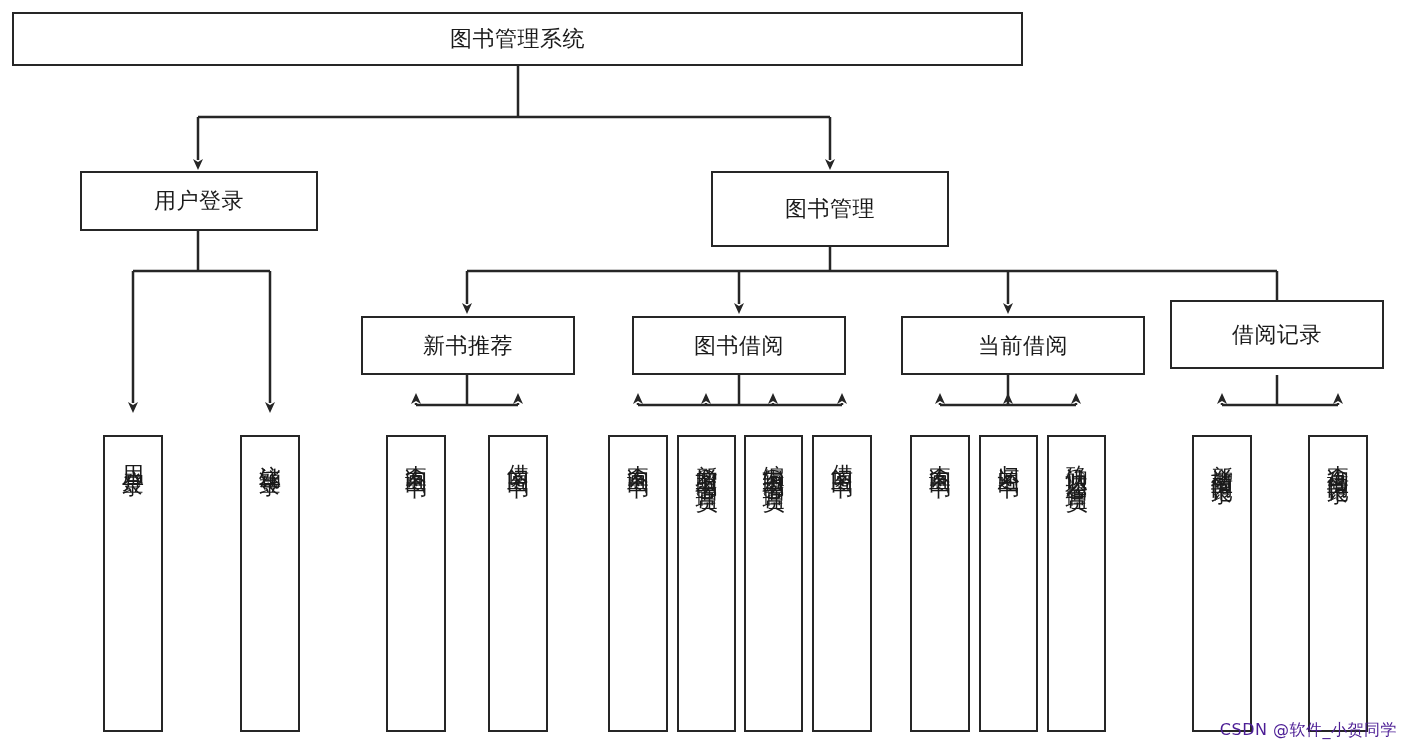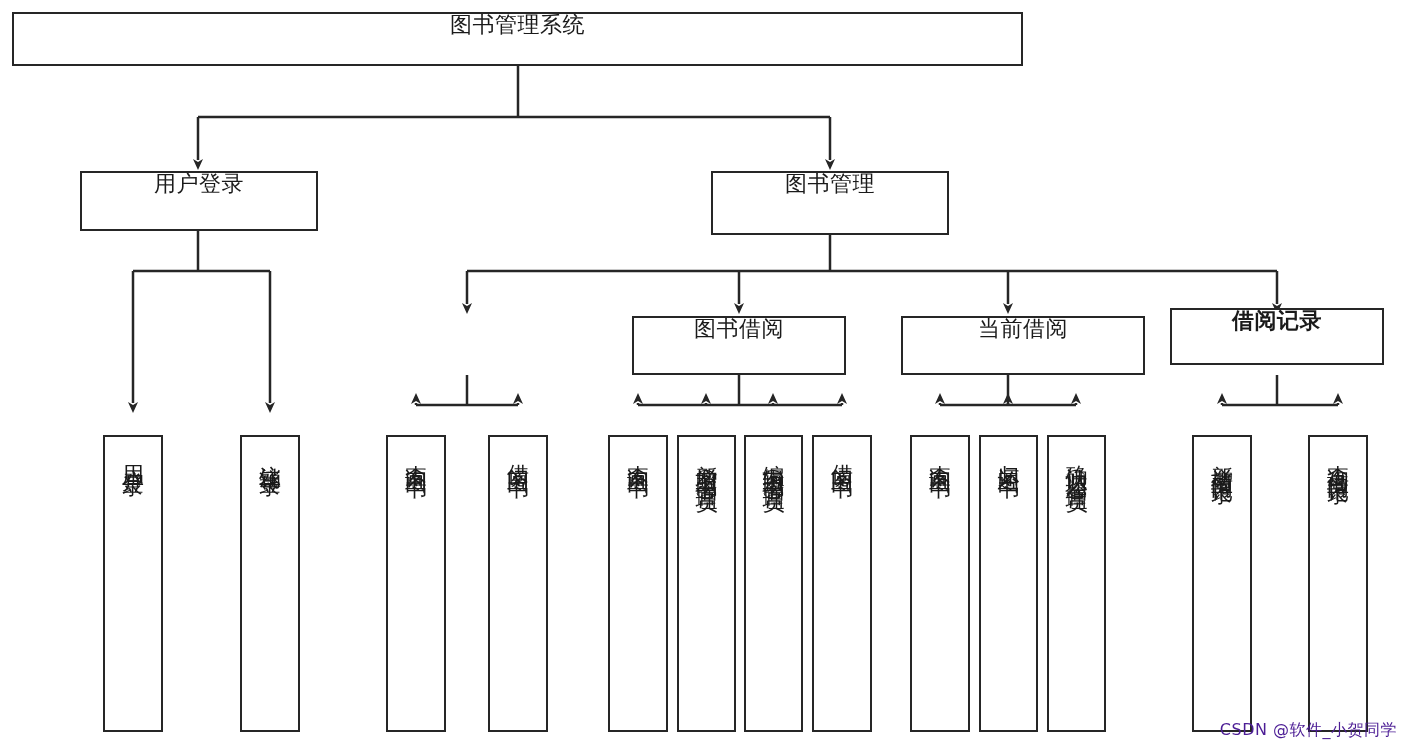--- a/index.html
+++ b/index.html
@@ -24,21 +24,21 @@
     top: 0;
     width: 1405px;
     height: 747px;
   }
   .node-box {
     position: absolute;
     box-sizing: border-box;
     border: 2.5px solid #262626;
     background: #ffffff;
     display: flex;
-    align-items: flex-start;
+    align-items: center;
     justify-content: center;
     overflow: hidden;
   }
   .node-label {
     font-family: "DejaVu Sans", "Liberation Sans", sans-serif;
     color: #1a1a1a;
     line-height: 1.0;
     white-space: nowrap;
   }
   .horiz .node-label {
@@ -126,31 +126,34 @@
     </g>
   </svg>
 
   <div class="node-box horiz" style="left:12px; top:12px; width:1011px; height:54px;">
     <span class="node-label">图书管理系统</span>
   </div>
 
   <div class="node-box horiz" style="left:80px; top:171px; width:238px; height:60px;">
     <span class="node-label">用户登录</span>
   </div>
-  <div class="node-box horiz" style="left:711px; top:171px; width:238px; height:64px;">
+  <div class="node-box horiz" style="left:711px; top:171px; width:238px; height:76px;">
     <span class="node-label">图书管理</span>
   </div>
 
+  <div class="node-box horiz" style="left:361px; top:316px; width:214px; height:59px;">
+    <span class="node-label">新书推荐</span>
+  </div>
   <div class="node-box horiz" style="left:632px; top:316px; width:214px; height:59px;">
     <span class="node-label">图书借阅</span>
   </div>
   <div class="node-box horiz" style="left:901px; top:316px; width:244px; height:59px;">
     <span class="node-label">当前借阅</span>
   </div>
-  <div class="node-box horiz" style="left:1170px; top:308px; width:214px; height:57px;font-weight:bold;">
+  <div class="node-box horiz" style="left:1170px; top:300px; width:214px; height:69px;">
     <span class="node-label">借阅记录</span>
   </div>
 
   <div class="node-box vert" style="left:103px; top:435px; width:60px; height:297px;">
     <span class="node-label">用户登录</span>
   </div>
   <div class="node-box vert" style="left:240px; top:435px; width:60px; height:297px;">
     <span class="node-label">注销登录</span>
   </div>
 

